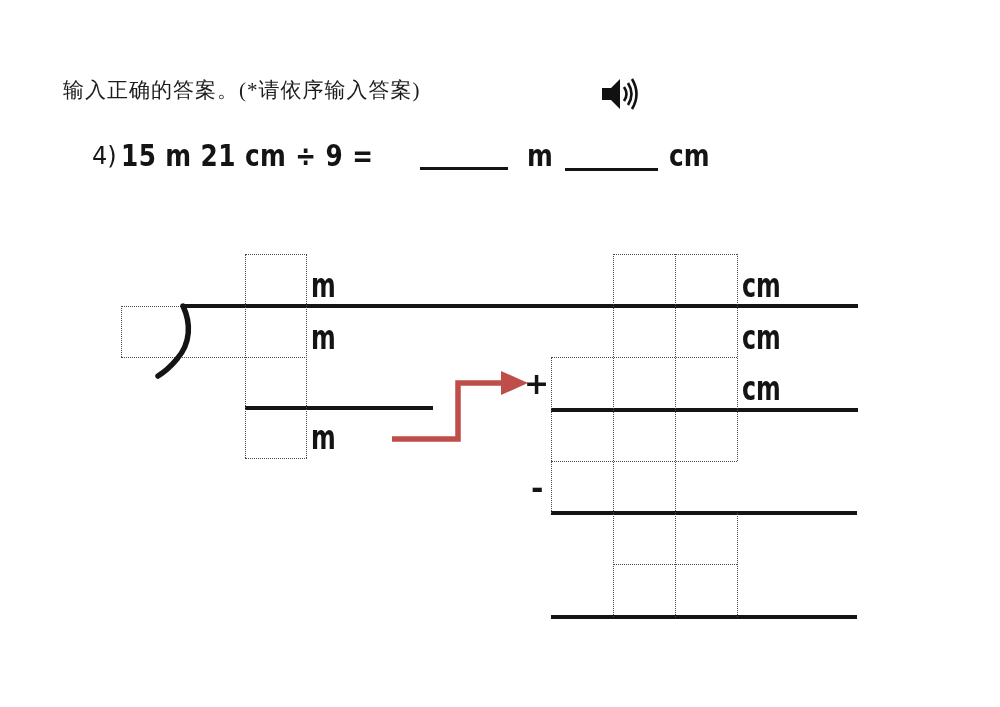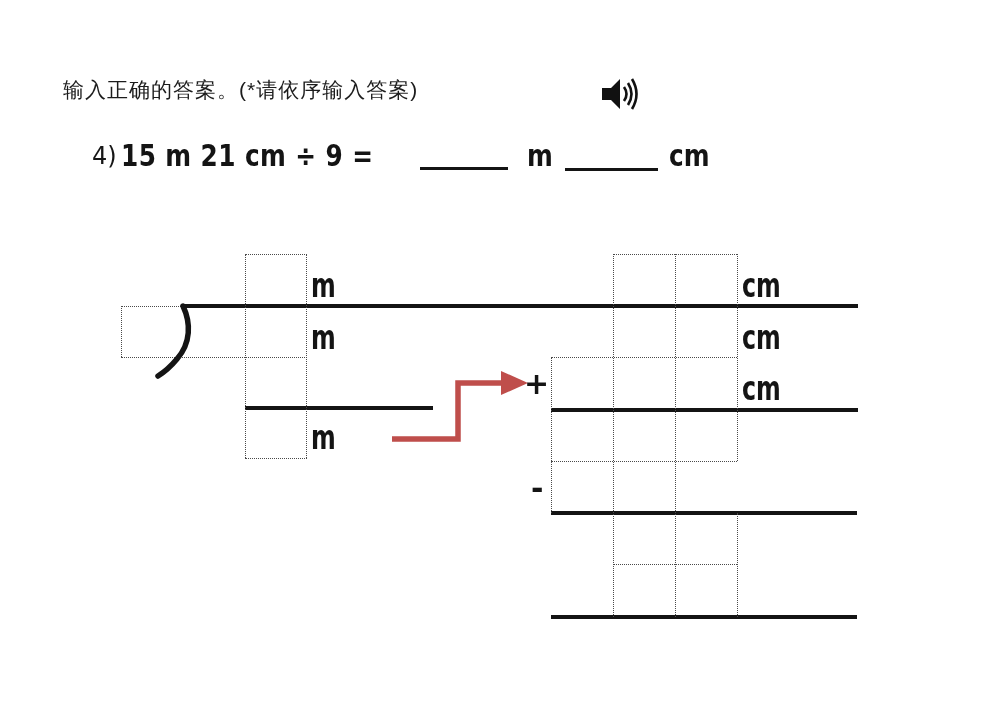--- a/index.html
+++ b/index.html
@@ -2,21 +2,21 @@
 <html><head>
 <meta charset="utf-8">
 <style>
   html,body{margin:0;padding:0;background:#fff;}
   .page{
     position:relative;width:1000px;height:707px;background:#ffffff;
     overflow:hidden;font-family:"DejaVu Sans",sans-serif;
   }
   .instruction{
     position:absolute;left:63px;top:76px;
-    font-family:Liberation Sans, sans-serif;font-size:21px;color:#1c1c1c;
+    font-family:Liberation Serif, serif;font-size:21px;color:#1c1c1c;
     letter-spacing:1px;white-space:nowrap;
   }
   .qnum{
     position:absolute;left:92px;top:142px;
     font-size:24px;color:#161616;white-space:nowrap;
   }
   .expr{
     position:absolute;left:121px;top:140px;
     font-size:31px;font-weight:bold;color:#141414;
     transform:scaleX(.8);transform-origin:left top;

